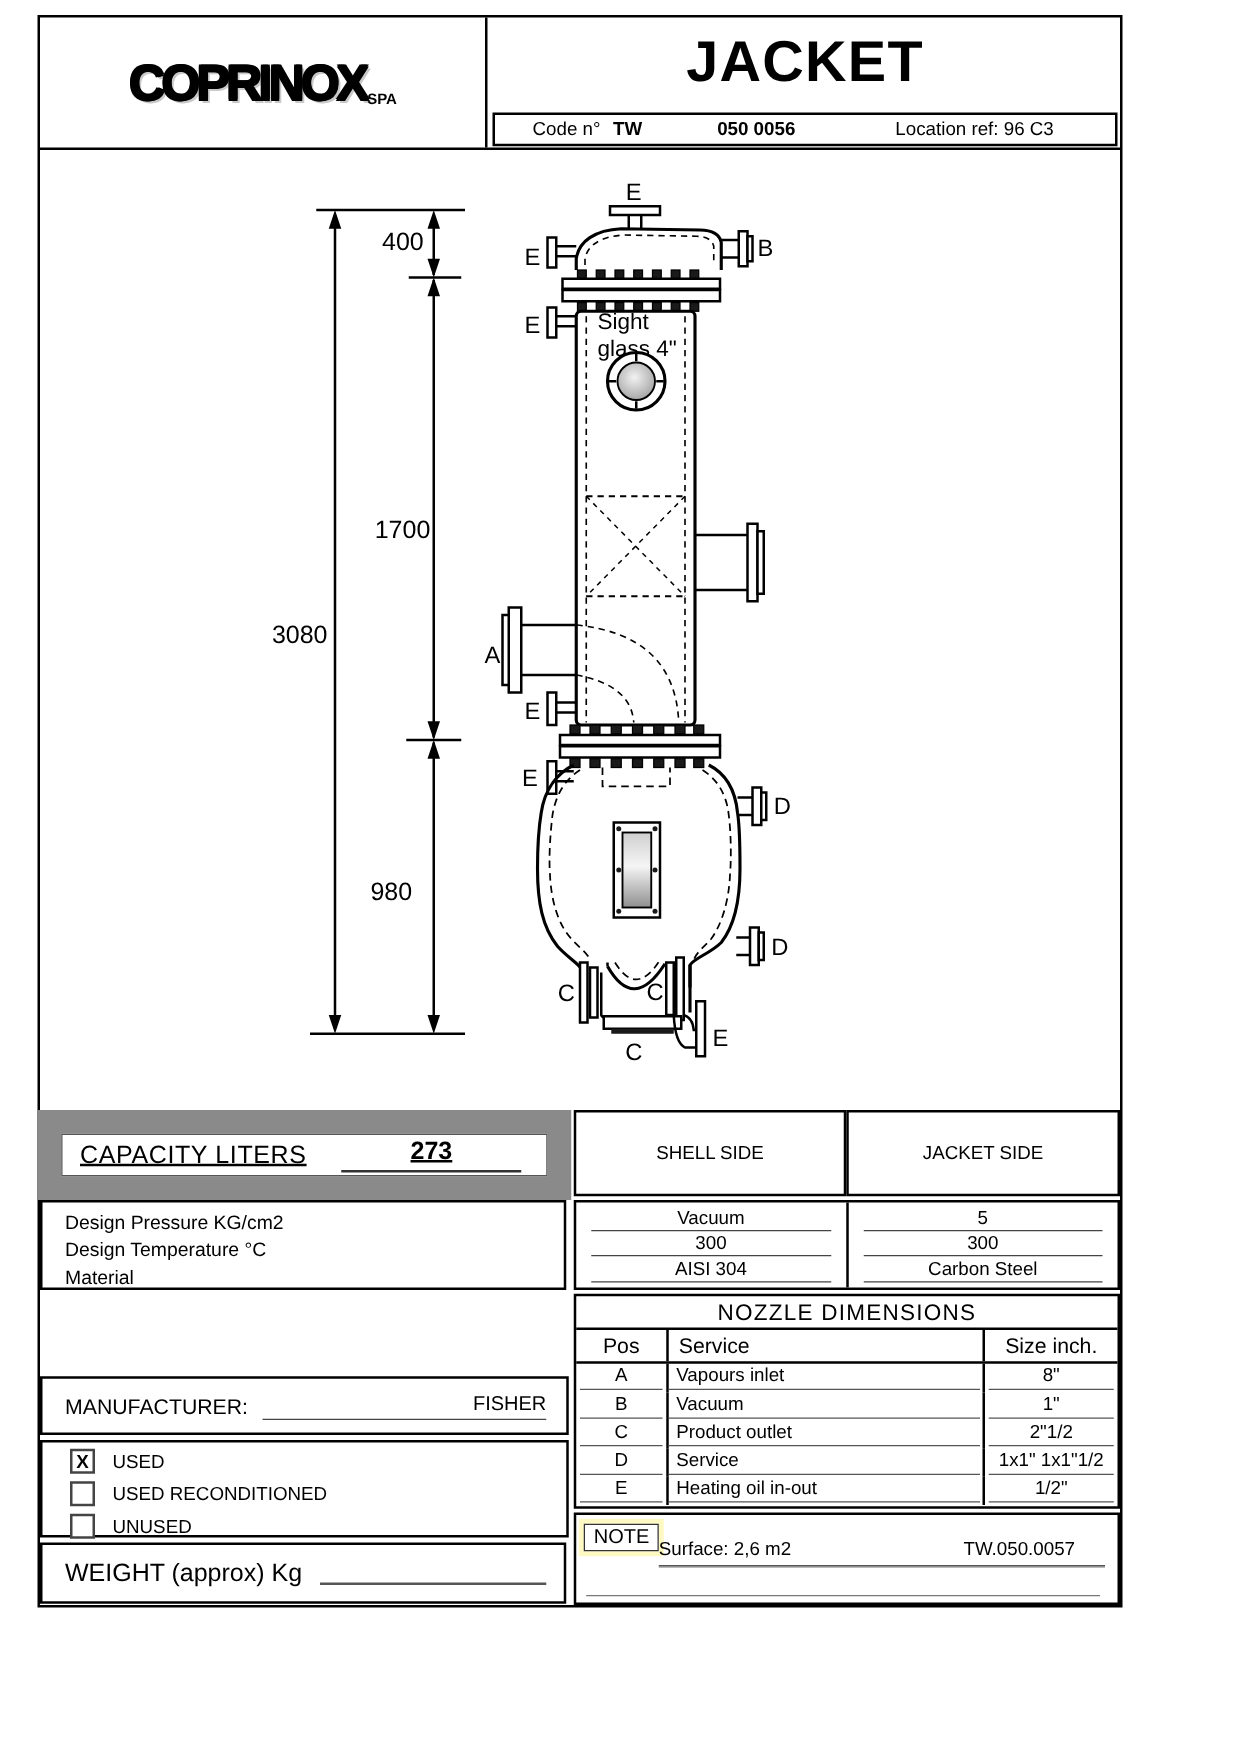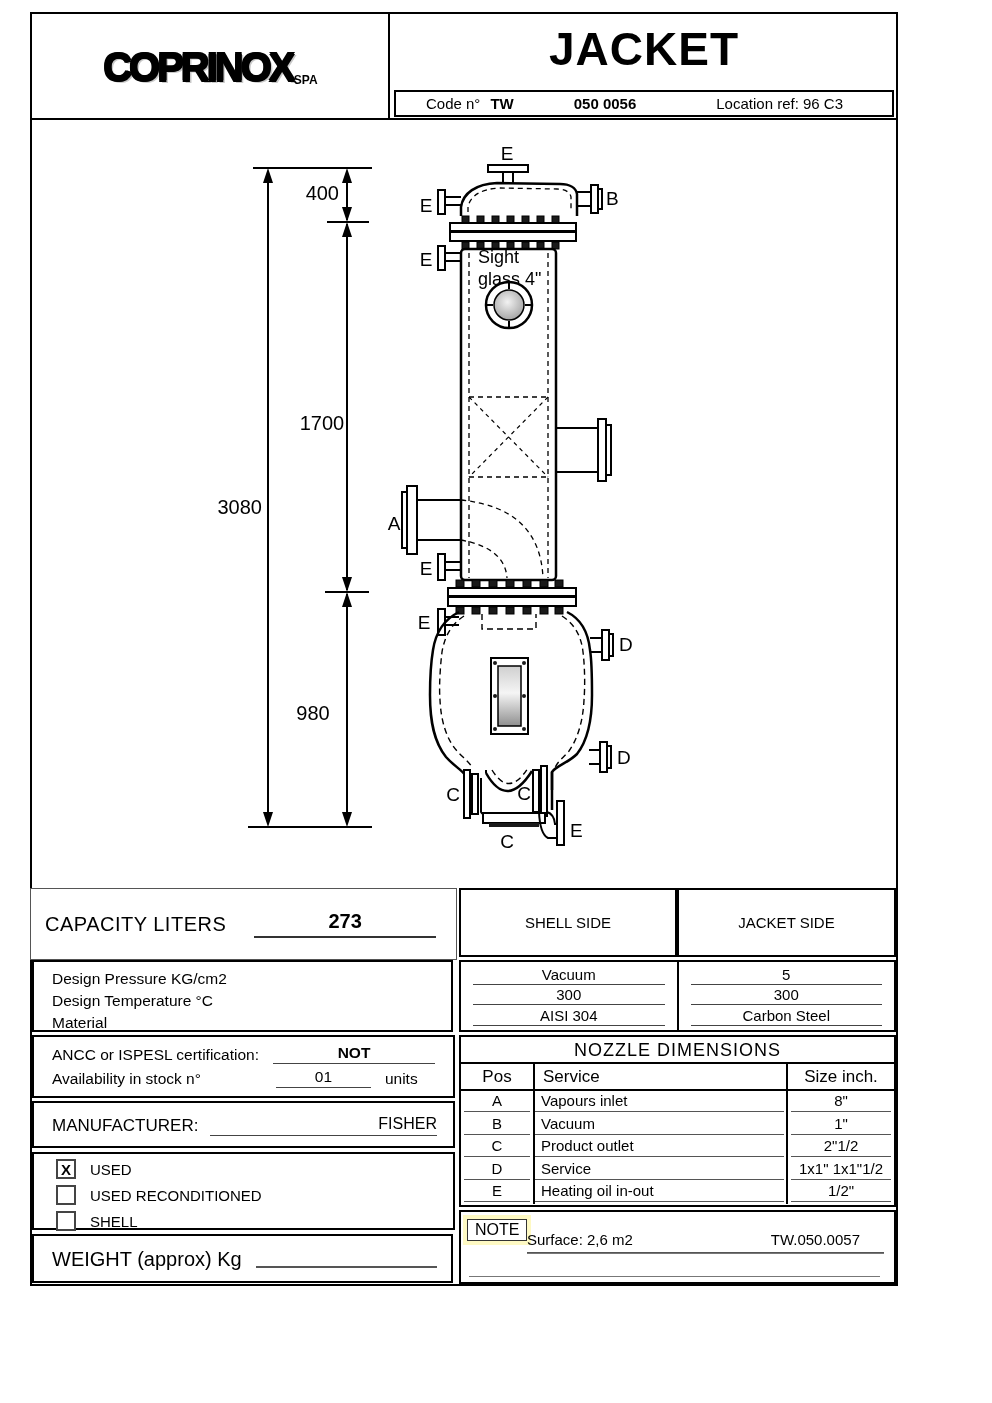--- a/index.html
+++ b/index.html
@@ -28,21 +28,21 @@
   svg text { font-family:"Liberation Sans", sans-serif; fill:#000; }
   .dimtext { font-size:20px; }
   .noztext { font-size:19px; }
   .sgtext  { font-size:18px; }
 
   
   .bx { position:absolute; border:2px solid #000; background:#fff; }
   .u { border-bottom:1.5px solid #444; }
 
   
-  .capacity-outer { position:absolute; left:-2px; top:874px; width:427px; height:72px; background:#8a8a8a; padding:0; }
+  .capacity-outer { position:absolute; left:-2px; top:874px; width:427px; height:72px; background:#8a8a8a; padding:19px;text-decoration:underline; }
   .capacity-inner { width:100%; height:100%; background:#fff; border:1px solid #555; display:flex; align-items:center; padding:0 14px; }
   .capacity-label { font-size:20px; letter-spacing:0.5px; }
   .capacity-value { flex:1; margin-left:28px; margin-right:6px; text-align:center; font-size:20px; font-weight:bold;
                     border-bottom:2px solid #333; padding-bottom:3px; }
 
   
   .side-hdr { display:flex; align-items:center; justify-content:center; font-size:15px; }
 
   
   .spec-left { padding:6px 0 0 18px; font-size:15.5px; line-height:22px; }
@@ -384,51 +384,40 @@
         <span class="spec-cell u">300</span>
         <span class="spec-cell u">AISI  304</span>
       </div>
       <div class="spec-col">
         <span class="spec-cell u">5</span>
         <span class="spec-cell u">300</span>
         <span class="spec-cell u">Carbon Steel</span>
       </div>
     </div>
 
-    <div class="bx" style="left:0; top:1021px; width:423px; height:63px;">
-      <div class="cert-row">
-        <span>ANCC  or  ISPESL certification:</span>
-        <span class="cert-val u">NOT</span>
-      </div>
-      <div class="cert-row" style="margin-top:4px;">
-        <span>Availability in stock n°</span>
-        <span class="cert-val2 u">01</span>
-        <span>units</span>
-      </div>
-    </div>
 
     <div class="bx" style="left:0; top:1087px; width:423px; height:47px;">
       <div class="man-row">
         <span class="man-label">MANUFACTURER:</span>
         <span class="man-val u">FISHER</span>
       </div>
     </div>
 
     <div class="bx" style="left:0; top:1138px; width:423px; height:78px;">
       <div class="cond-row">
         <span class="chk">X</span>
         <span class="cond-label">USED</span>
       </div>
       <div class="cond-row">
         <span class="chk"></span>
         <span class="cond-label">USED RECONDITIONED</span>
       </div>
       <div class="cond-row">
         <span class="chk"></span>
-        <span class="cond-label">SHELL</span>
+        <span class="cond-label">UNUSED</span>
       </div>
     </div>
 
     <div class="bx" style="left:0; top:1220px; width:421px; height:49px;">
       <div class="weight-row">
         <span class="weight-label">WEIGHT (approx) Kg</span>
         <span class="weight-val"></span>
       </div>
     </div>
 

